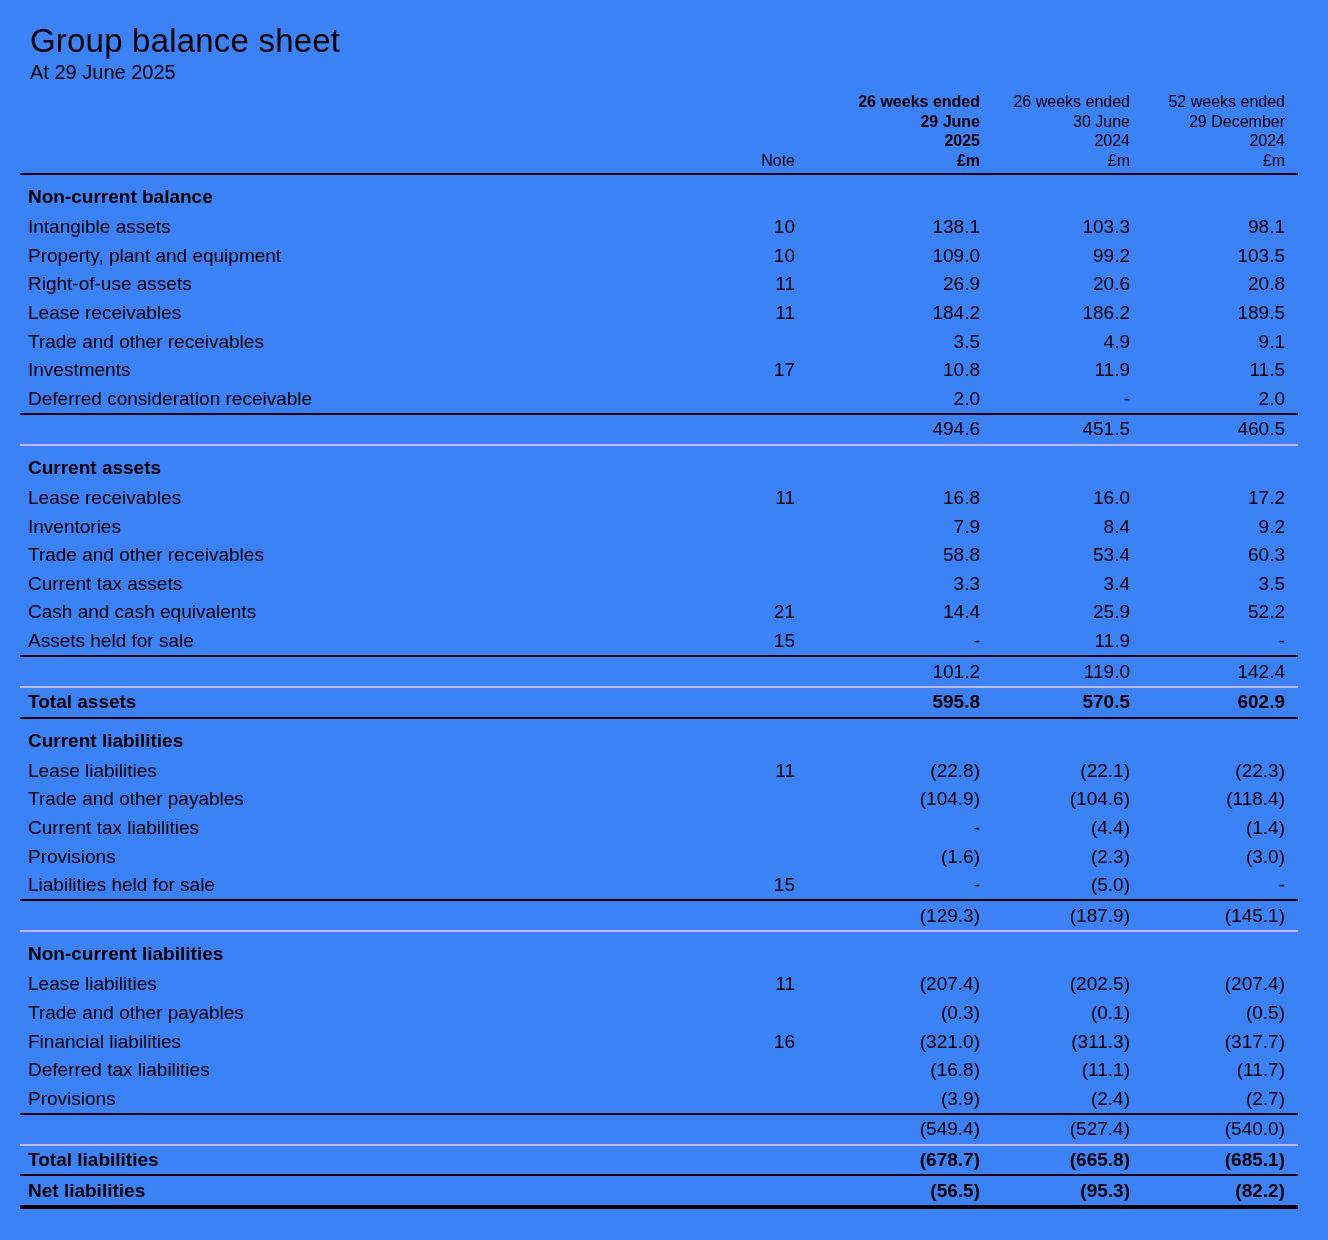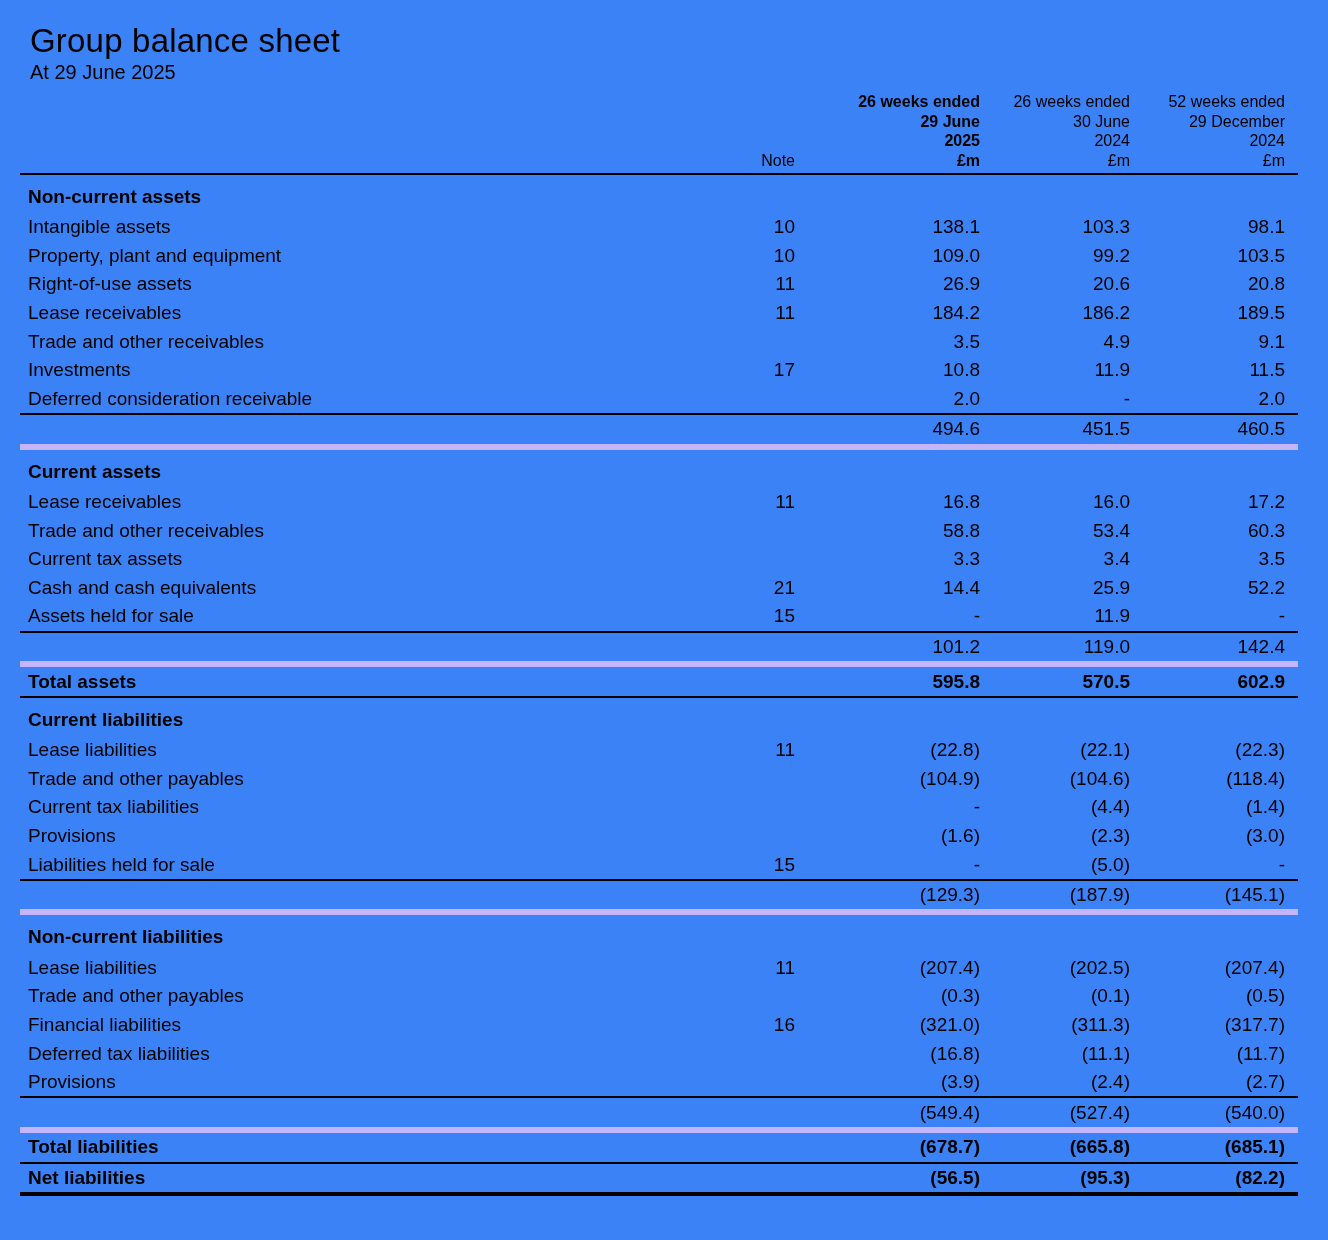--- a/index.html
+++ b/index.html
@@ -58,21 +58,21 @@
     padding: 0;
     vertical-align: middle;
   }
   td.c-label { text-align: left; padding-left: 8px; }
   td.c-note  { text-align: right; padding-right: 10px; }
   td.c-v1    { text-align: right; padding-right: 10px; margin-top: 20px; }
   td.c-v2    { text-align: right; padding-right: 10px; }
   td.c-v3    { text-align: right; padding-right: 13px; }
 
   tr.row-header td { font-weight: bold; height: 33px; vertical-align: bottom; padding-bottom: 5px; }
-  tr.row-subtotal td { border-top: 2px solid #000; border-bottom: 6px solid #c4b5fd; }
+  tr.row-subtotal td { border-top: 2px solid #000; border-bottom: 2px solid #c4b5fd; }
   tr.row-total td { border-bottom: 2px solid #000; font-weight: bold; }
   tr.row-net td { border-bottom: 4px solid #000; font-weight: bold; }
 </style>
 </head>
 <body>
 
 <div class="page">
   <h1 class="page-title">Group balance sheet</h1>
   <div class="page-subtitle">At 29 June 2025</div>
 
@@ -105,21 +105,21 @@
         <th class="c-v3">
           <div>52 weeks ended</div>
           <div>29 December</div>
           <div>2024</div>
           <div>£m</div>
         </th>
       </tr>
     </thead>
     <tbody>
         <tr class="row-header">
-          <td class="c-label">Non-current assets</td>
+          <td class="c-label">Non-current balance</td>
           <td class="c-note"></td>
           <td class="c-v1"></td>
           <td class="c-v2"></td>
           <td class="c-v3"></td>
         </tr>
         <tr class="row-item">
           <td class="c-label">Intangible assets</td>
           <td class="c-note">10</td>
           <td class="c-v1">138.1</td>
           <td class="c-v2">103.3</td>
@@ -182,20 +182,27 @@
           <td class="c-v3"></td>
         </tr>
         <tr class="row-item">
           <td class="c-label">Lease receivables</td>
           <td class="c-note">11</td>
           <td class="c-v1">16.8</td>
           <td class="c-v2">16.0</td>
           <td class="c-v3">17.2</td>
         </tr>
         <tr class="row-item">
+          <td class="c-label">Inventories</td>
+          <td class="c-note"></td>
+          <td class="c-v1">7.9</td>
+          <td class="c-v2">8.4</td>
+          <td class="c-v3">9.2</td>
+        </tr>
+        <tr class="row-item">
           <td class="c-label">Trade and other receivables</td>
           <td class="c-note"></td>
           <td class="c-v1">58.8</td>
           <td class="c-v2">53.4</td>
           <td class="c-v3">60.3</td>
         </tr>
         <tr class="row-item">
           <td class="c-label">Current tax assets</td>
           <td class="c-note"></td>
           <td class="c-v1">3.3</td>

